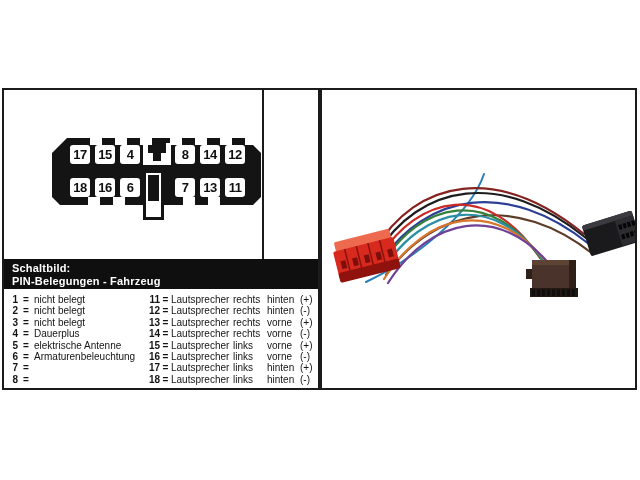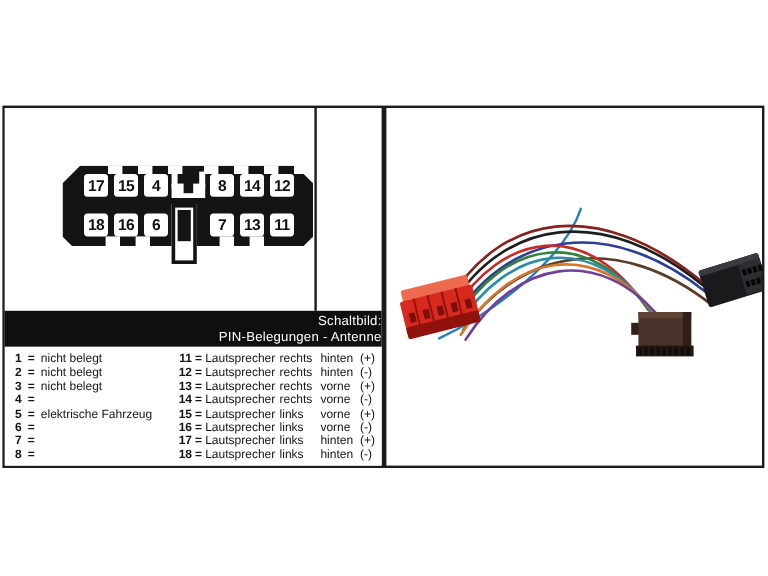--- a/index.html
+++ b/index.html
@@ -23,21 +23,21 @@
   .key-slot{position:absolute;width:5px;height:14px;background:#fff;top:53px;}
   .key-pocket{position:absolute;left:139px;top:63px;width:28px;height:12px;background:#fff;}
   .key-stem{position:absolute;left:149px;top:53px;width:8px;height:18px;background:#141414;}
   .center-slot{position:absolute;left:139px;top:80px;width:21px;height:50px;background:#fff;
     border:3px solid #141414;box-sizing:border-box;}
   .center-slot-inner{position:absolute;left:2px;top:2px;width:11px;height:26px;background:#141414;}
 
   
   .header-bar{position:absolute;left:0;top:169px;width:100%;height:30px;background:#0f0f0f;color:#fff;
     box-sizing:border-box;padding:3px 0 0 8px;}
-  .header-bar div{font-size:11px;font-weight:normal;line-height:13px;letter-spacing:0.2px;text-align:right;}
+  .header-bar div{font-size:11px;font-weight:bold;line-height:13px;letter-spacing:0.2px;}
 
   
   .pin-table{position:absolute;left:0;top:199px;width:100%;height:99px;background:#fff;}
   .tcol{position:absolute;top:5px;}
   #tcol-left{left:4px;width:140px;}
   #tcol-right{left:140px;width:172px;}
   .trow{display:grid;height:11.4px;line-height:11.4px;font-size:10px;color:#141414;white-space:nowrap;}
   #tcol-left .trow{grid-template-columns:10px 16px auto;}
   #tcol-right .trow{grid-template-columns:16px 11px 62px 34px 33px 16px;}
   .trow .num{font-weight:bold;text-align:right;}
@@ -99,21 +99,21 @@
       <div class="key-slot" style="left:162px"></div>
       <div class="key-pocket"></div>
       <div class="key-stem"></div>
       <div class="center-slot">
         <div class="center-slot-inner"></div>
       </div>
     </div>
 
     <div class="header-bar">
       <div>Schaltbild:</div>
-      <div>PIN-Belegungen - Antenne</div>
+      <div>PIN-Belegungen - Fahrzeug</div>
     </div>
 
     <div class="pin-table">
       <div class="tcol" id="tcol-left">
         <div class="trow">
             <span class="num">1</span>
             <span class="eq">=</span>
             <span class="desc">nicht belegt</span>
           </div>
         <div class="trow">
@@ -122,29 +122,31 @@
             <span class="desc">nicht belegt</span>
           </div>
         <div class="trow">
             <span class="num">3</span>
             <span class="eq">=</span>
             <span class="desc">nicht belegt</span>
           </div>
         <div class="trow">
             <span class="num">4</span>
             <span class="eq">=</span>
+            <span class="desc">Dauerplus</span>
           </div>
         <div class="trow">
             <span class="num">5</span>
             <span class="eq">=</span>
-            <span class="desc">elektrische Fahrzeug</span>
+            <span class="desc">elektrische Antenne</span>
           </div>
         <div class="trow">
             <span class="num">6</span>
             <span class="eq">=</span>
+            <span class="desc">Armaturenbeleuchtung</span>
           </div>
         <div class="trow">
             <span class="num">7</span>
             <span class="eq">=</span>
           </div>
         <div class="trow">
             <span class="num">8</span>
             <span class="eq">=</span>
           </div>
       </div>

